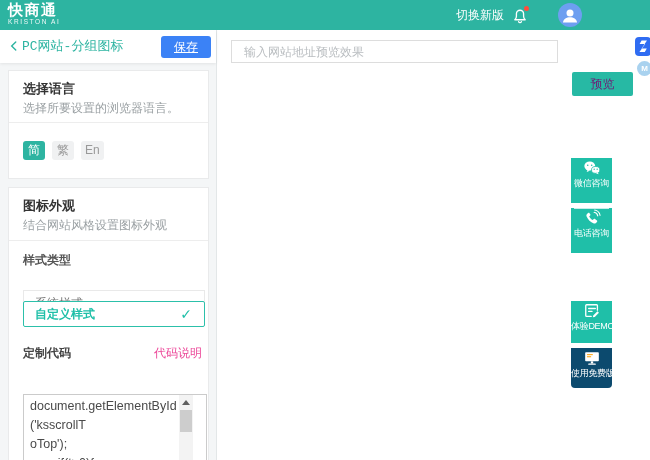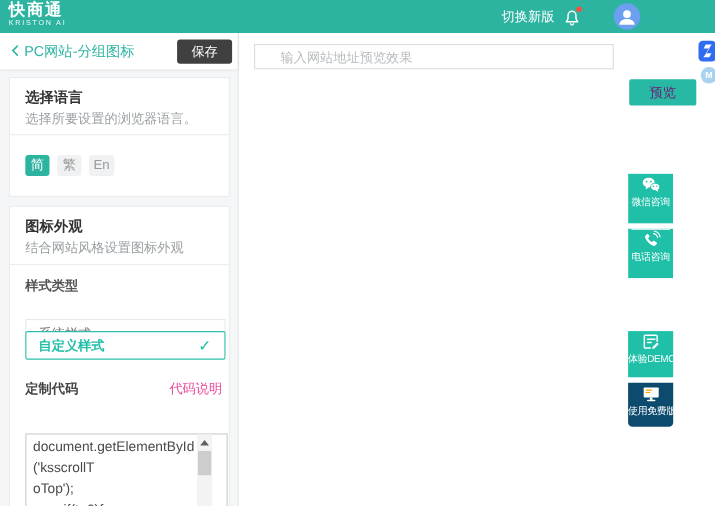--- a/index.html
+++ b/index.html
@@ -15,22 +15,22 @@
   .bell-wrap { position:absolute; left:510px; top:6px; width:20px; height:20px; cursor:pointer; }
   .bell-dot { position:absolute; right:1px; top:0; width:5px; height:5px; border-radius:50%; background:#ff4d3c; }
   .avatar { position:absolute; left:558px; top:3px; width:24px; height:24px; border-radius:50%; background:#6d9ff0; overflow:hidden; cursor:pointer; }
   .avatar svg { display:block; margin:2px auto 0; }
   .hdr-user { position:absolute; left:590px; top:0; height:30px; line-height:30px; color:#fff; font-size:12px; cursor:pointer; }
 
   
   .left-panel { position:absolute; left:0; top:30px; width:217px; height:430px; background:#f4f6f7; border-right:1px solid #e3e7e8; }
   .panel-header { position:absolute; left:0; top:0; width:216px; height:33px; background:#fff; box-shadow:0 1px 3px rgba(0,0,0,.08); z-index:5; }
   .back-btn { position:absolute; left:7px; top:9px; width:14px; height:14px; cursor:pointer; }
-  .panel-title { position:absolute; left:22px; top:0; height:33px; line-height:33px; font-size:13px; color:#2db4a1; }
-  .save-btn { position:absolute; right:5px; top:6px; width:50px; height:22px; background:#404040; color:#fff; border:none; border-radius:3px; font-size:12px; font-family:inherit; cursor:pointer; }
+  .panel-title { position:absolute; left:22px; top:0; height:33px; line-height:33px; font-size:13px; color:#2db4a1;font-family:Liberation Mono, monospace; }
+  .save-btn { position:absolute; right:5px; top:6px; width:50px; height:22px; background:#3b82f6; color:#fff; border:none; border-radius:3px; font-size:12px; font-family:inherit; cursor:pointer;text-decoration:underline; }
 
   .card { position:absolute; left:8px; width:201px; background:#fff; border:1px solid #e9eaeb; }
   .card1 { top:40px; height:109px; }
   .card2 { top:157px; height:310px; }
   .card-title { position:absolute; left:14px; font-size:13px; font-weight:bold; color:#333; }
   .card-desc { position:absolute; left:14px; font-size:12px; color:#9aa0a3; }
   .card-divider { position:absolute; left:0; width:100%; border-top:1px solid #ededed; }
 
   .lang-row { position:absolute; left:14px; top:70px; display:flex; gap:7px; }
   .lang-btn { min-width:22px; height:19px; line-height:19px; padding:0 4px; text-align:center; font-size:12px; border-radius:3px; background:#f0f1f2; color:#999; cursor:pointer; }
@@ -42,21 +42,21 @@
   .style-check { position:absolute; right:12px; top:0; color:#1fbfa8; font-size:14px; font-weight:bold; }
 
   .code-help { position:absolute; right:6px; font-size:12px; color:#ec4899; cursor:pointer; }
   .codebox { position:absolute; left:14px; top:206px; width:184px; height:90px; border:1px solid #cbcbcb; background:#fff; font-size:12.5px; line-height:19px; color:#4a4a4a; padding:2px 18px 2px 6px; white-space:pre-wrap; word-break:break-all; overflow:hidden; cursor:text; }
   .codebar { position:absolute; right:1px; top:1px; bottom:1px; width:14px; background:#f3f3f3; cursor:pointer; }
   .codebar .arr { position:absolute; left:3px; width:0; height:0; border-left:4px solid transparent; border-right:4px solid transparent; }
   .arr-up { top:5px; border-bottom:5px solid #606060; }
   .codebar .thumb { position:absolute; left:1px; top:15px; width:12px; height:22px; background:#cdcdcd; }
 
   
-  .url-input { position:absolute; left:231px; top:40px; width:327px; height:23px; border:1px solid #ddd; font-size:12px; font-family:inherit; padding:0 23px; color:#333; outline:none; }
+  .url-input { position:absolute; left:231px; top:40px; width:327px; height:23px; border:1px solid #ddd; font-size:12px; font-family:inherit; padding:0 12px; color:#333; outline:none; }
   .url-input::placeholder { color:#b9bdc0; }
   .preview-btn { position:absolute; left:572px; top:39px; width:61px; height:24px; background:#27b9a4; color:#701a75; border:none; border-radius:2px; font-size:12px; font-family:inherit; cursor:pointer;margin-top:33px; }
 
   
   .ftb { position:absolute; left:571px; width:41px; z-index:20; }
   .ftb-block1 { top:153px; border-radius:4px 4px 0 0; overflow:hidden; }
   .ftb-item { width:41px; background:#1fbfa8; color:#fff; text-align:center; cursor:pointer; position:relative; }
   .ftb-item.h45 { height:45px; }
   .ftb-item.h42 { height:42px; }
   .ftb-item.h40 { height:40px; }

